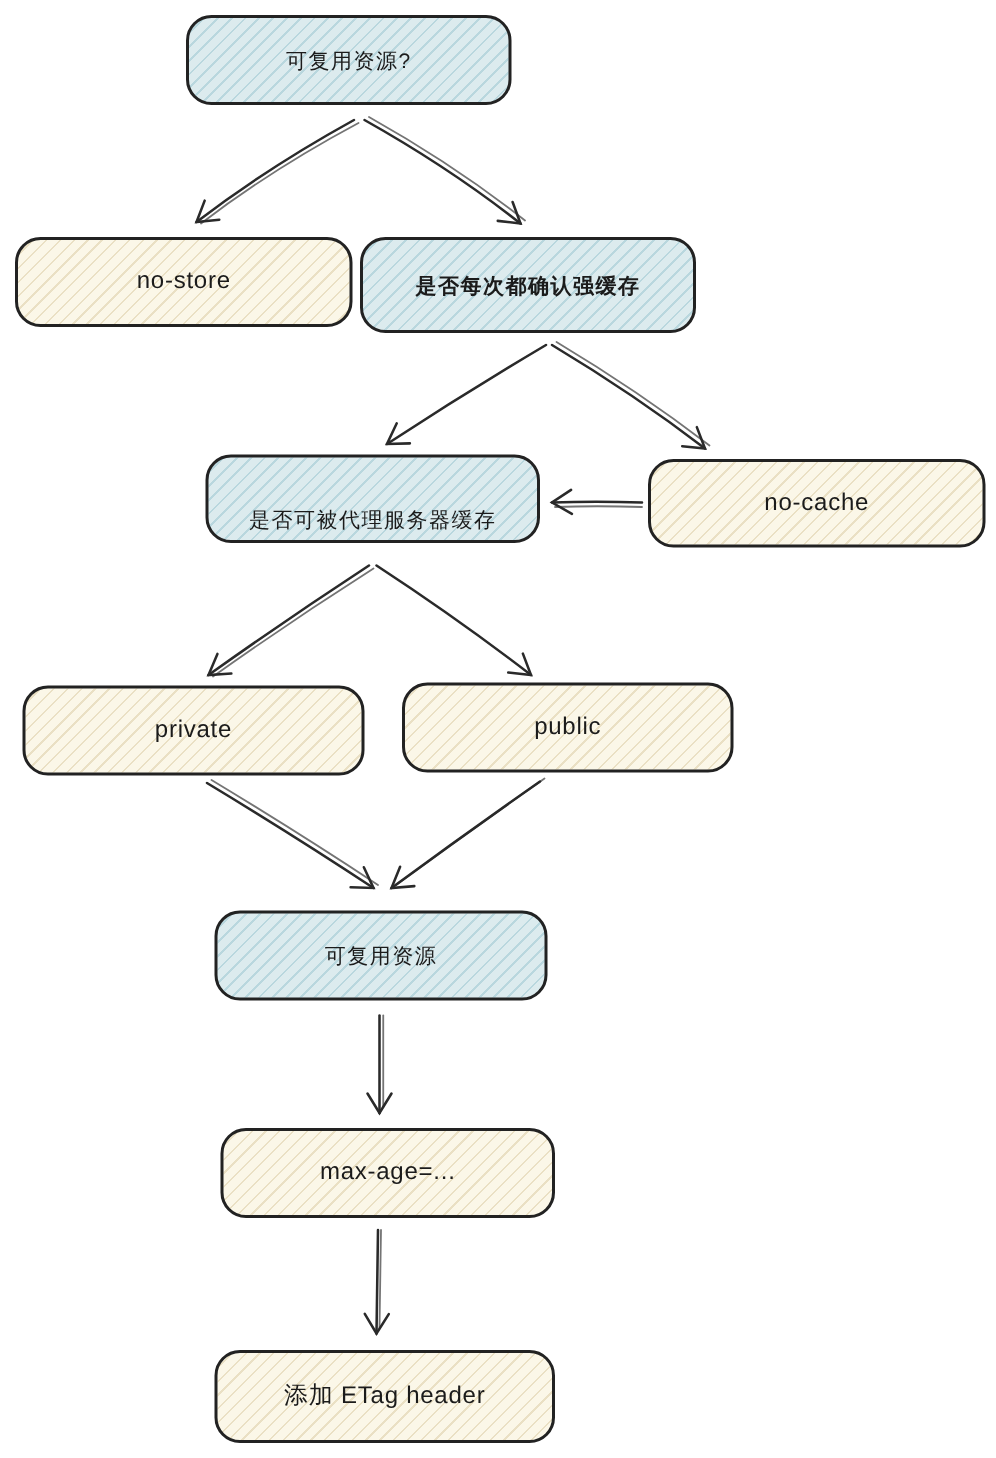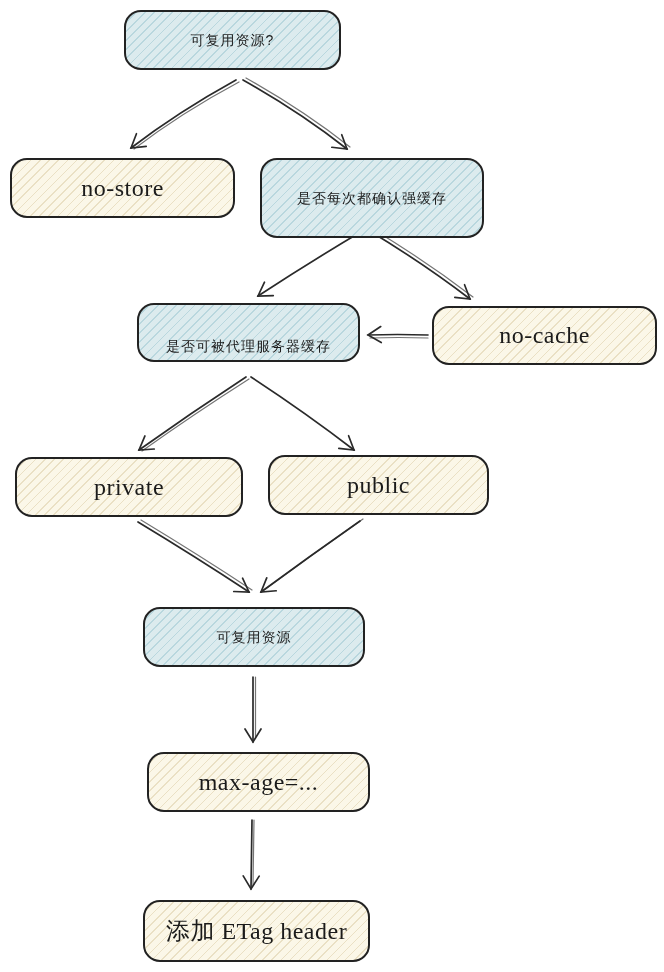--- a/index.html
+++ b/index.html
@@ -37,25 +37,25 @@
   }
   .node.blue{
     background-color:var(--node-blue-fill);
     background-image:repeating-linear-gradient(135deg,var(--node-blue-hatch) 0 1.3px,transparent 1.3px 6.5px);
   }
   .node.cream{
     background-color:var(--node-cream-fill);
     background-image:repeating-linear-gradient(135deg,var(--node-cream-hatch) 0 1.1px,transparent 1.1px 6.5px);
   }
   .cjk{font-size:14px;letter-spacing:1px;}
-  .code{font-family:Liberation Serif, serif;font-size:24px;letter-spacing:.5px;}
+  .code{font-family:Liberation Sans, sans-serif;font-size:16px;letter-spacing:.5px;}
   
   .n-reusable {left:124px; top:10px;  width:217px; height:60px;}
   .n-nostore  {left:10px;  top:158px; width:225px; height:60px;}
-  .n-confirm  {left:260px; top:158px; width:224px; height:80px;}
+  .n-confirm  {left:240px; top:158px; width:224px; height:64px;font-weight:bold;}
   .n-proxy    {left:137px; top:303px; width:223px; height:59px;align-items:flex-end;}
   .n-nocache  {left:432px; top:306px; width:225px; height:59px;}
   .n-private  {left:15px;  top:457px; width:228px; height:60px;}
   .n-public   {left:268px; top:455px; width:221px; height:60px;}
   .n-expire   {left:143px; top:607px; width:222px; height:60px;}
   .n-maxage   {left:147px; top:752px; width:223px; height:60px;}
   .n-etag     {left:143px; top:900px; width:227px; height:62px;}
 </style>
 </head>
 <body>

